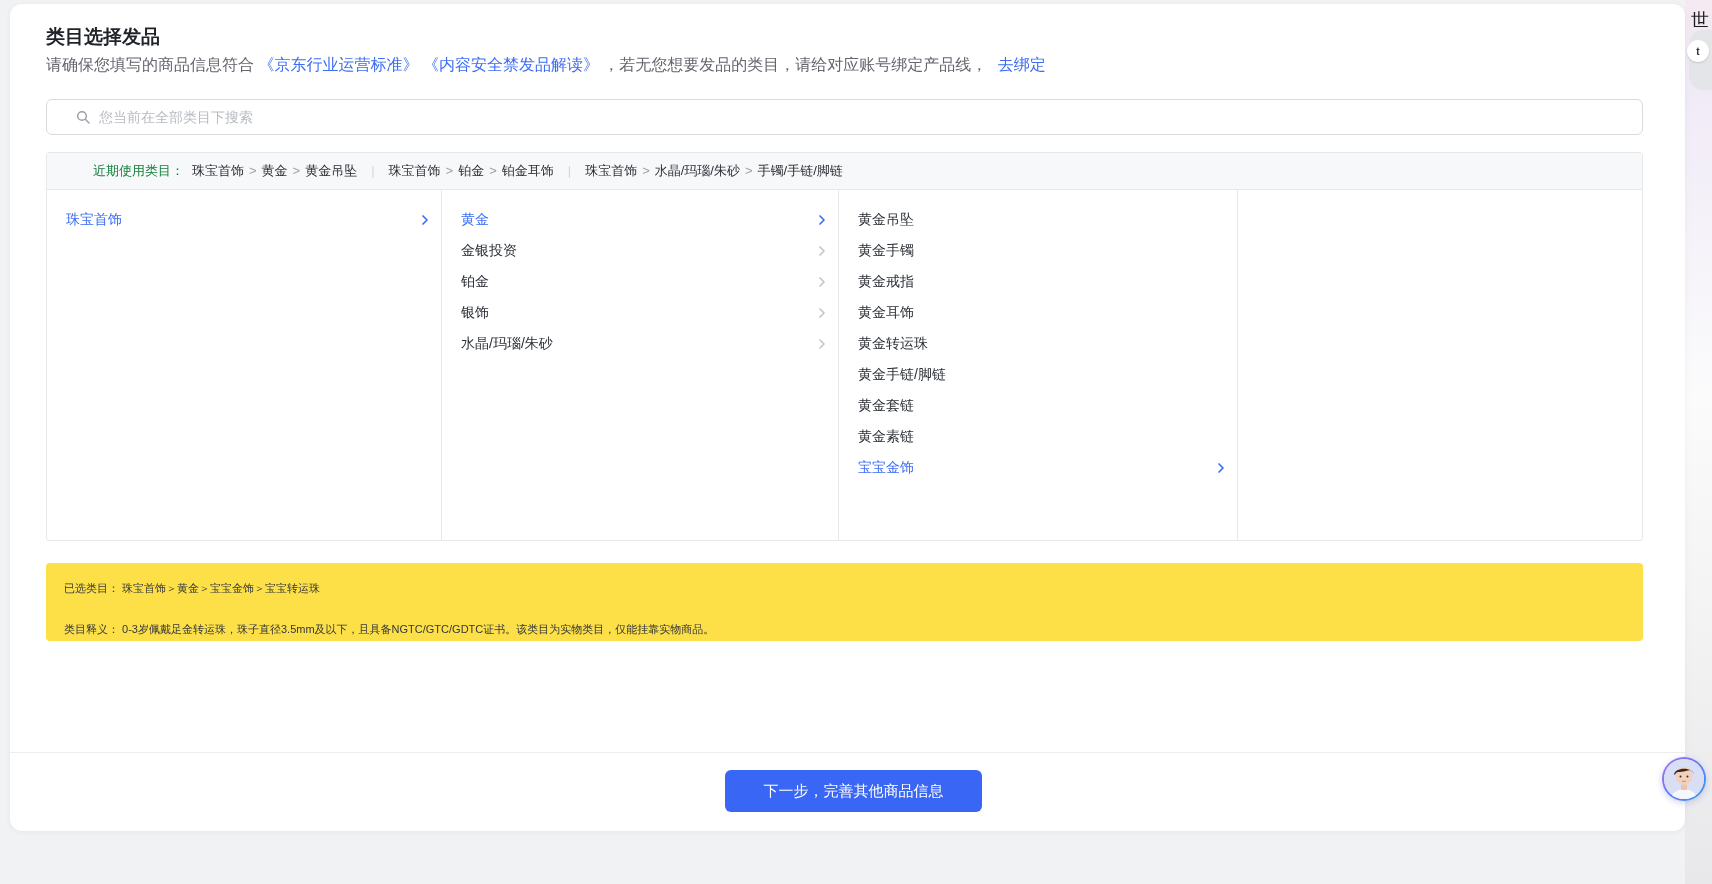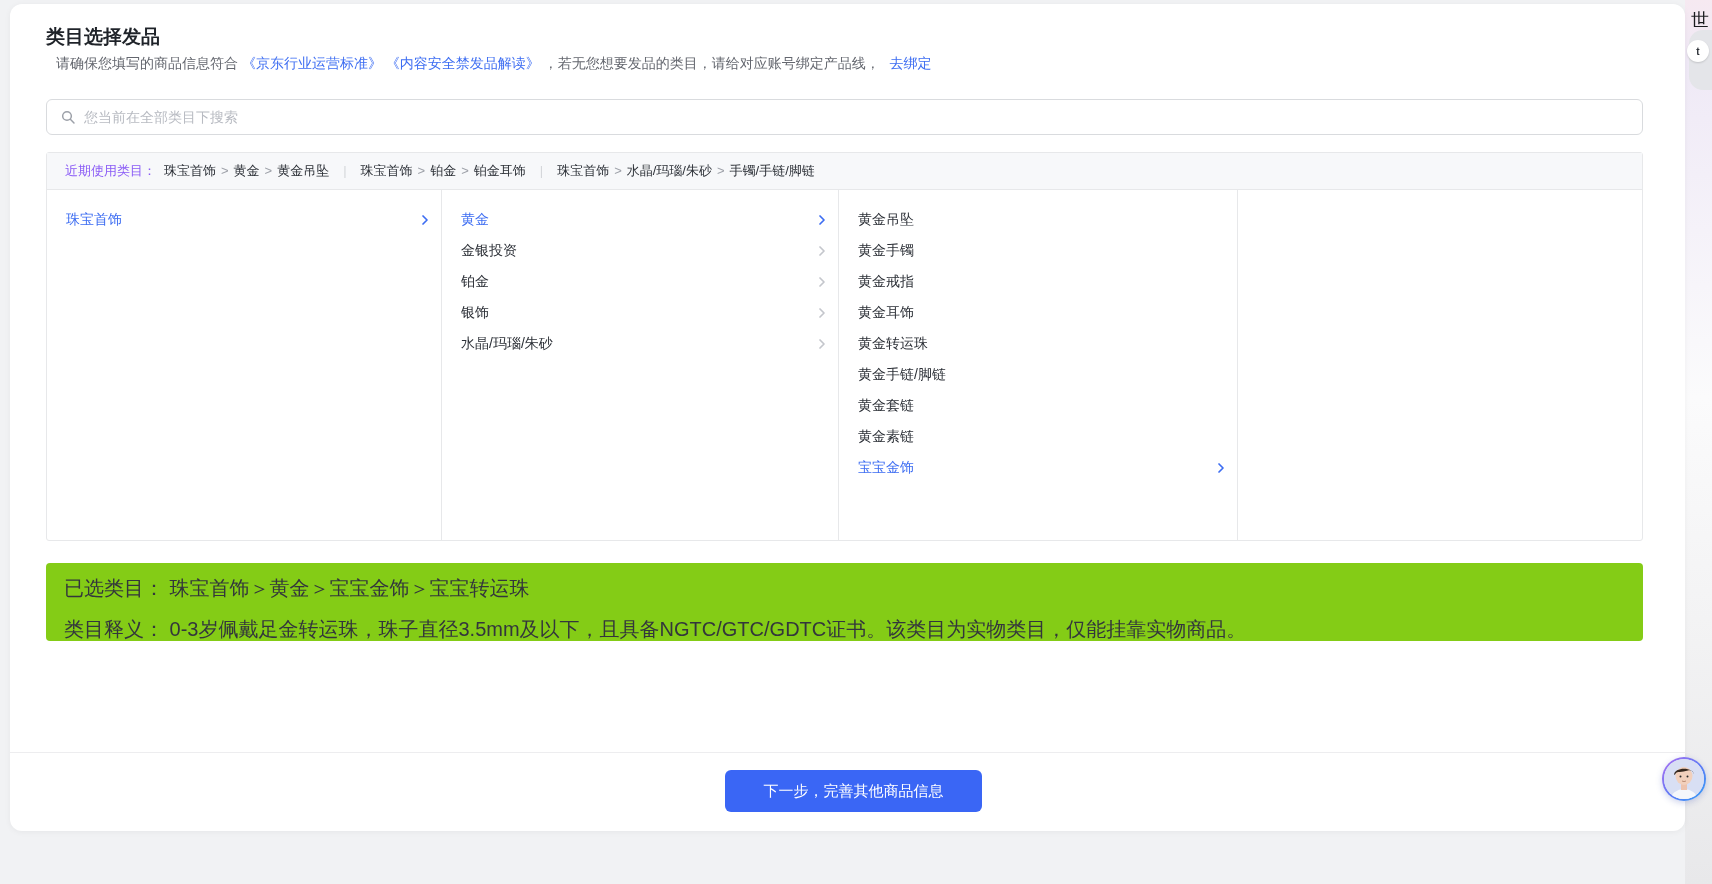--- a/index.html
+++ b/index.html
@@ -18,48 +18,48 @@
     position:absolute; left:10px; top:4px; width:1675px; height:827px;
     background:#ffffff; border-radius:12px;
     box-shadow:0 1px 6px rgba(0,0,0,.05);
   }
   .page-title {
     position:absolute; left:36px; top:20px;
     font-size:19px; font-weight:700; color:#1f2329;text-align:right;
   }
   .subtitle {
     position:absolute; left:36px; top:51px;
-    font-size:14px; color:#63666e; white-space:nowrap;margin-left:10px;
+    font-size:16px; color:#63666e; white-space:nowrap;
   }
   .link { color:#3d6df2; cursor:pointer; text-decoration:none; }
   .bind-link { margin-left:6px; }
 
   .search-box {
     position:absolute; left:36px; top:95px; width:1597px; height:36px;
     border:1px solid #d9dbde; border-radius:6px; background:#fff;
-    display:flex; align-items:center; padding:0 13px;
+    display:flex; align-items:center; padding:0 28px;
   }
   .search-box svg { flex:0 0 auto; }
   .search-input {
     border:none; outline:none; flex:1; margin-left:8px;
     font-size:14px; color:#2b2f36; background:transparent;
     font-family:inherit;
   }
   .search-input::placeholder { color:#b8bbc2; }
 
   .cat-container {
     position:absolute; left:36px; top:148px; width:1597px; height:389px;
     border:1px solid #e7e8ea; border-radius:3px; background:#fff;
   }
   .recent-bar {
     height:37px; background:#f7f8fa; border-bottom:1px solid #e7e8ea;
     display:flex; align-items:center; padding:0 18px;
     font-size:13px; color:#2b2f36; white-space:nowrap;
   }
-  .recent-label { color:#8b5cf6; margin-right:8px; }
+  .recent-label { color:#15803d; margin-right:8px;margin-left:28px; }
   .recent-item { cursor:pointer; }
   .recent-sep { color:#d4d6da; margin:0 14px; }
   .recent-gt { color:#9da0a8; margin:0 5px; }
 
   .columns { display:flex; height:351px; }
   .col { height:100%; padding-top:14px; position:relative; overflow:hidden; }
   .col-1 { width:395px; border-right:1px solid #e7e8ea; }
   .col-2 { width:397px; border-right:1px solid #e7e8ea; }
   .col-3 { width:399px; border-right:1px solid #e7e8ea; }
   .col-4 { flex:1; }
@@ -72,22 +72,22 @@
   .row-icon {
     position:absolute; right:10px; top:50%; transform:translateY(-50%);
     display:flex; align-items:center;
   }
   .row-icon.check-pos { right:16px; }
   .chev-gray { color:#c4c6cc; }
   .chev-blue { color:#3d6df2; }
 
   .selection-box {
     position:absolute; left:36px; top:559px; width:1597px; height:78px;
-    background:#84cc16; border-radius:4px; padding:15px 18px;
-    font-size:20px; color:#33363c;
+    background:#fde047; border-radius:4px; padding:15px 18px;
+    font-size:11px; color:#33363c;
   }
   .selection-line { line-height:20px; white-space:nowrap; }
   .selection-line + .selection-line { margin-top:21px; }
 
   .footer-divider {
     position:absolute; left:0; top:748px; width:100%; height:1px; background:#ededef;
   }
   .next-button {
     position:absolute; left:715px; top:766px; width:257px; height:42px;
     background:#3a66f5; color:#fff; border:none; border-radius:6px;

